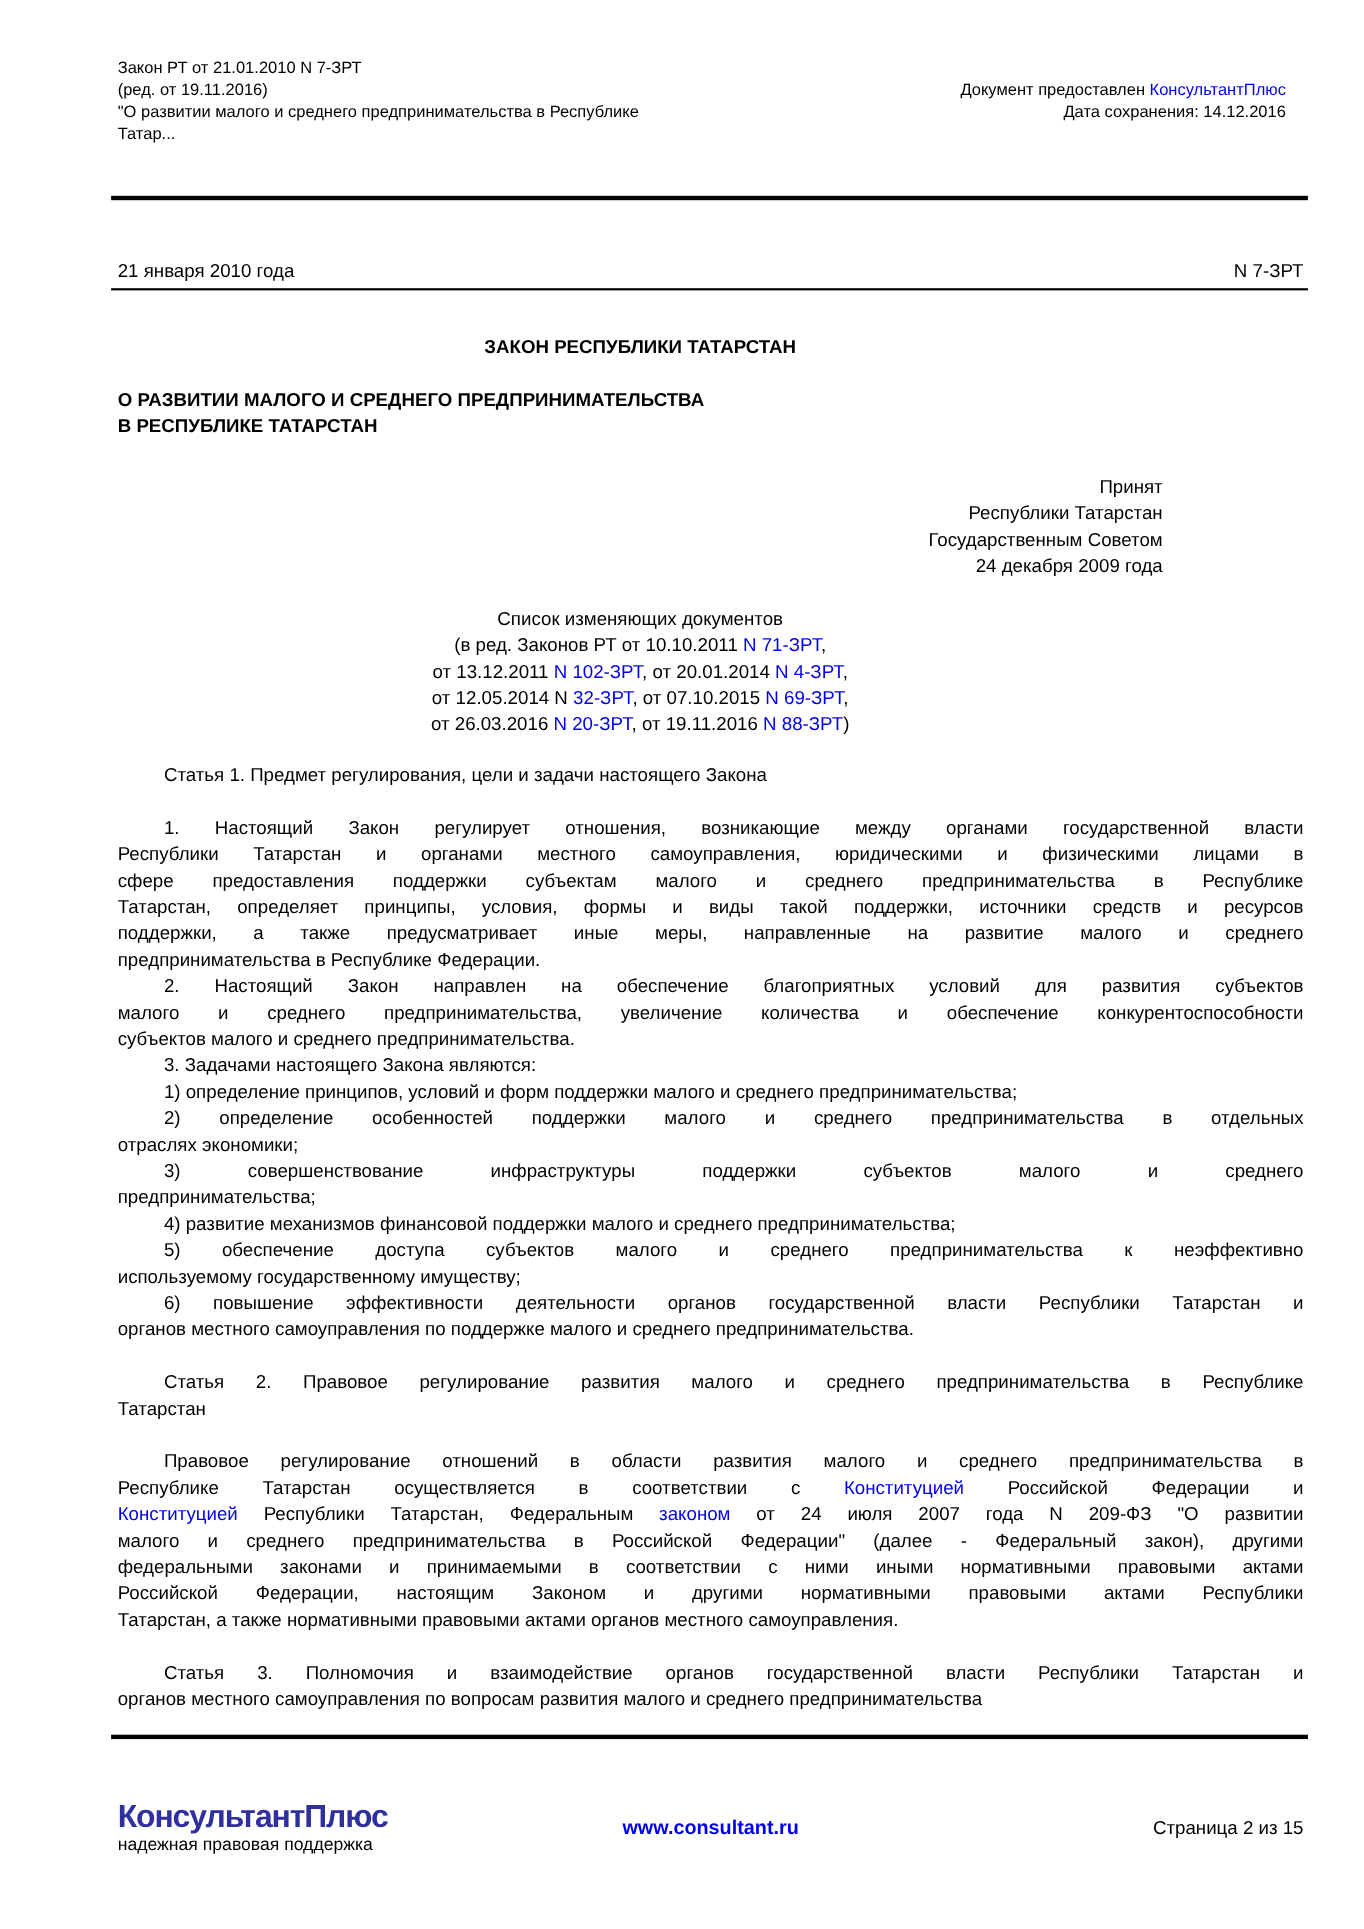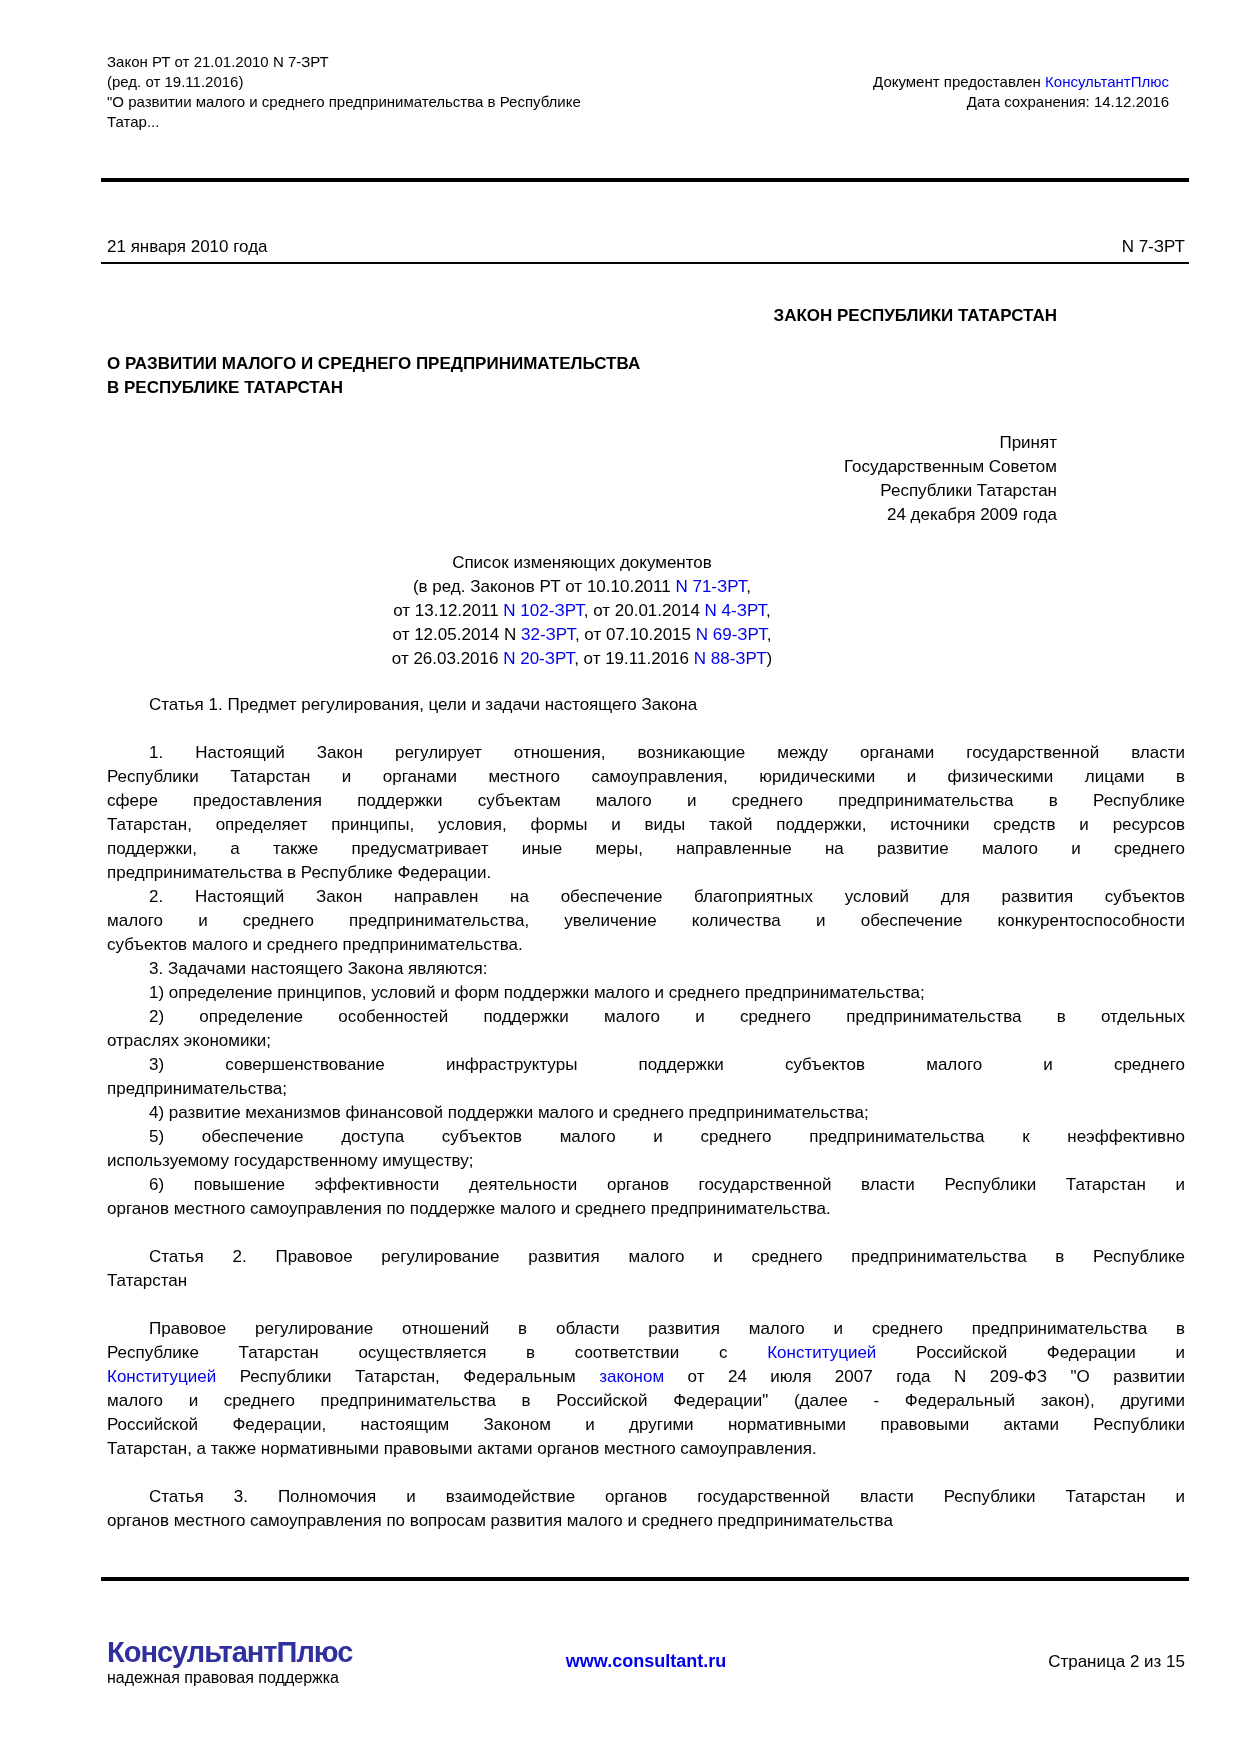--- a/index.html
+++ b/index.html
@@ -19,21 +19,21 @@
   a.doclink{color:#0000EE;text-decoration:none;cursor:pointer;}
   
   .rule{background:#000;margin-left:-6px;margin-right:-4px;}
   .rule-top{height:4px;margin-top:46px;}
   .rule-mid{height:2px;margin-top:3px;}
   .rule-bottom{position:absolute;left:101px;right:51px;top:1577px;height:4px;background:#000;}
   
   .docinfo{margin-top:53px;font-size:17px;line-height:24px;display:flex;justify-content:space-between;}
   
   .center-col{width:950px;}
-  .doc-title{margin-top:40px;font-size:17px;line-height:24px;font-weight:bold;text-align:right;}
+  .doc-title{margin-top:40px;font-size:17px;line-height:24px;font-weight:bold;text-align:center;}
   .doc-subtitle{margin-top:24px;font-size:17px;line-height:24px;font-weight:bold;}
   .adopted{margin-top:31px;font-size:17px;line-height:24px;text-align:right;}
   .amendments{margin-top:24px;font-size:17px;line-height:24px;text-align:center;}
   
   .bodytext{margin-top:22px;font-size:17px;line-height:24px;}
   .line{min-height:24px;}
   .line.j{text-align:justify;text-align-last:justify;}
   .line.first{text-indent:42px;}
   .spacer{height:24px;}
   
@@ -71,22 +71,22 @@
   <div class="rule rule-mid"></div>
 
   <div class="center-col">
     <div class="doc-title">ЗАКОН РЕСПУБЛИКИ ТАТАРСТАН</div>
     <div class="doc-subtitle">
         <div>О РАЗВИТИИ МАЛОГО И СРЕДНЕГО ПРЕДПРИНИМАТЕЛЬСТВА</div>
         <div>В РЕСПУБЛИКЕ ТАТАРСТАН</div>
       </div>
     <div class="adopted">
         <div>Принят</div>
+        <div>Республики Татарстан</div>
         <div>Государственным Советом</div>
-        <div>Республики Татарстан</div>
         <div>24 декабря 2009 года</div>
       </div>
     <div class="amendments">
       <div class="line">Список изменяющих документов</div>
       <div>
           <div class="line"><span>(в ред. Законов РТ от 10.10.2011 </span><a class="doclink">N 71-ЗРТ</a><span>,</span></div>
           <div class="line"><span>от 13.12.2011 </span><a class="doclink">N 102-ЗРТ</a><span>, от 20.01.2014 </span><a class="doclink">N 4-ЗРТ</a><span>,</span></div>
           <div class="line"><span>от 12.05.2014 N </span><a class="doclink">32-ЗРТ</a><span>, от 07.10.2015 </span><a class="doclink">N 69-ЗРТ</a><span>,</span></div>
           <div class="line"><span>от 26.03.2016 </span><a class="doclink">N 20-ЗРТ</a><span>, от 19.11.2016 </span><a class="doclink">N 88-ЗРТ</a><span>)</span></div>
         </div>
@@ -140,20 +140,21 @@
       <div>
         <div class="line j first"><span>Статья 2. Правовое регулирование развития малого и среднего предпринимательства в Республике</span></div>
         <div class="line"><span>Татарстан</span></div>
       </div>
       <div class="spacer"></div>
       <div>
         <div class="line j first"><span>Правовое регулирование отношений в области развития малого и среднего предпринимательства в</span></div>
         <div class="line j"><span>Республике Татарстан осуществляется в соответствии с </span><a class="doclink">Конституцией</a><span> Российской Федерации и</span></div>
         <div class="line j"><a class="doclink">Конституцией</a><span> Республики Татарстан, Федеральным </span><a class="doclink">законом</a><span> от 24 июля 2007 года N 209-ФЗ "О развитии</span></div>
         <div class="line j"><span>малого и среднего предпринимательства в Российской Федерации" (далее - Федеральный закон), другими</span></div>
+        <div class="line j"><span>федеральными законами и принимаемыми в соответствии с ними иными нормативными правовыми актами</span></div>
         <div class="line j"><span>Российской Федерации, настоящим Законом и другими нормативными правовыми актами Республики</span></div>
         <div class="line"><span>Татарстан, а также нормативными правовыми актами органов местного самоуправления.</span></div>
       </div>
       <div class="spacer"></div>
       <div>
         <div class="line j first"><span>Статья 3. Полномочия и взаимодействие органов государственной власти Республики Татарстан и</span></div>
         <div class="line"><span>органов местного самоуправления по вопросам развития малого и среднего предпринимательства</span></div>
       </div>
     </div>
 

